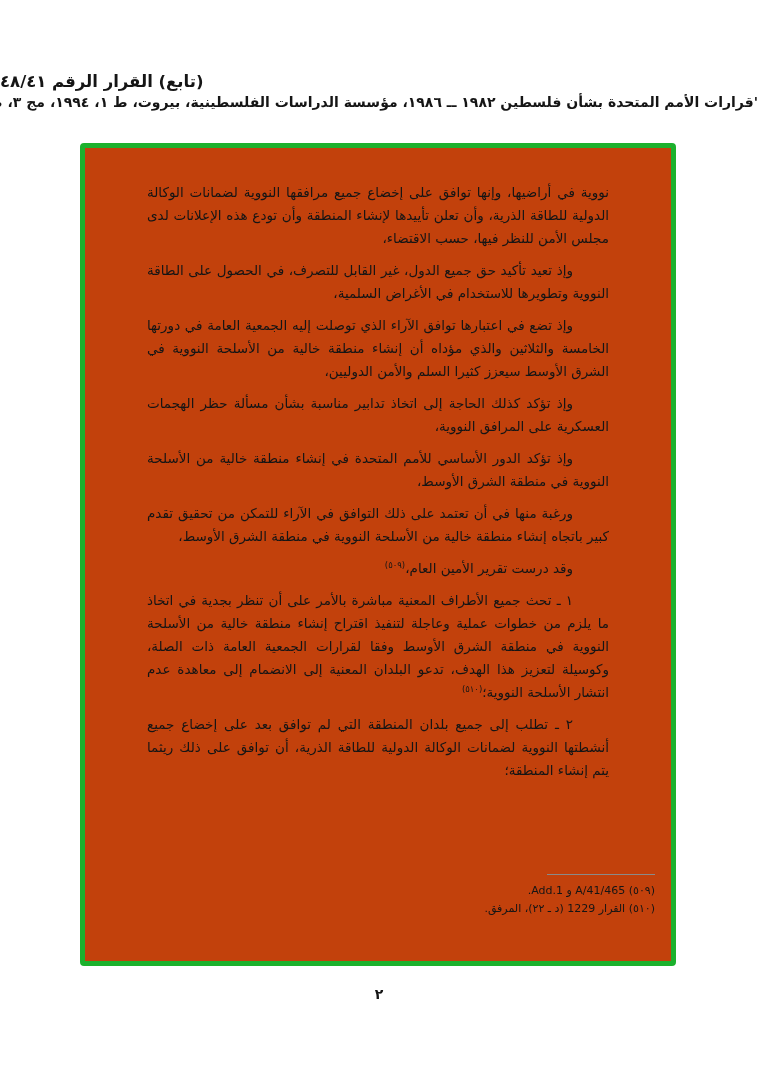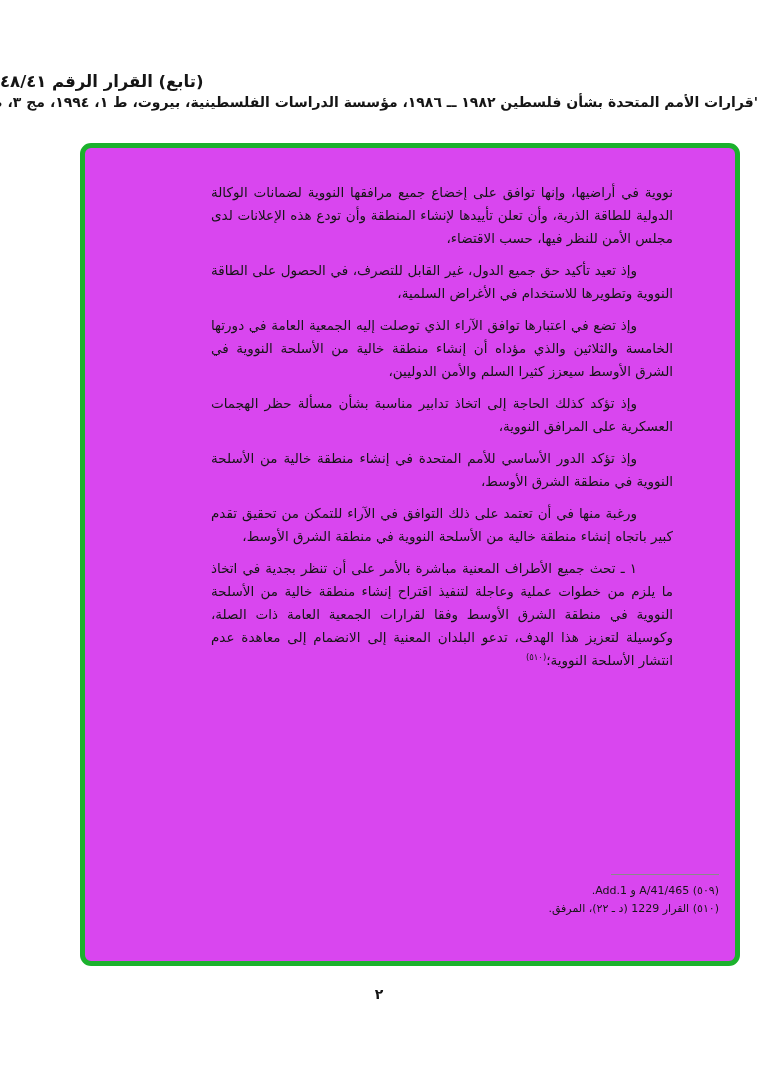--- a/index.html
+++ b/index.html
@@ -23,24 +23,24 @@
   }
   .doc-source {
     font-size: 14px;
     font-weight: bold;
     margin-top: 3px;
     white-space: nowrap;
   }
   .frame {
     position: absolute;
     left: 80px; top: 143px;
-    width: 660px; height: 823px;
+    width: 596px; height: 823px;
     border: 5px solid #1cb12d;
-    border-radius: 11px;
-    background: #d946ef;
+    border-radius: 4px;
+    background: #c2410c;
   }
   .body-text {
     position: absolute;
     top: 33px; right: 62px;
     width: 462px; height: 688px;
     overflow: hidden;
     direction: rtl;
     text-align: justify;
     font-size: 13.5px;
     line-height: 23px;
@@ -85,21 +85,23 @@
 </div>
 
 <div class="frame" style="border-color: rgb(28, 177, 45);">
   <div class="body-text">
       <p class="para"><span>نووية في أراضيها، وإنها توافق على إخضاع جميع مرافقها النووية لضمانات الوكالة الدولية للطاقة الذرية، وأن تعلن تأييدها لإنشاء المنطقة وأن تودع هذه الإعلانات لدى مجلس الأمن للنظر فيها، حسب الاقتضاء،</span></p>
       <p class="para indent"><b>وإذ تعيد تأكيد</b><span> حق جميع الدول، غير القابل للتصرف، في الحصول على الطاقة النووية وتطويرها للاستخدام في الأغراض السلمية،</span></p>
       <p class="para indent"><b>وإذ تضع في اعتبارها</b><span> توافق الآراء الذي توصلت إليه الجمعية العامة في دورتها الخامسة والثلاثين والذي مؤداه أن إنشاء منطقة خالية من الأسلحة النووية في الشرق الأوسط سيعزز كثيرا السلم والأمن الدوليين،</span></p>
       <p class="para indent"><b>وإذ تؤكد كذلك</b><span> الحاجة إلى اتخاذ تدابير مناسبة بشأن مسألة حظر الهجمات العسكرية على المرافق النووية،</span></p>
       <p class="para indent"><b>وإذ تؤكد</b><span> الدور الأساسي للأمم المتحدة في إنشاء منطقة خالية من الأسلحة النووية في منطقة الشرق الأوسط،</span></p>
       <p class="para indent"><b>ورغبة منها</b><span> في أن تعتمد على ذلك التوافق في الآراء للتمكن من تحقيق تقدم كبير باتجاه إنشاء منطقة خالية من الأسلحة النووية في منطقة الشرق الأوسط،</span></p>
+      <p class="para indent"><b>وقد درست</b><span> تقرير الأمين العام،</span><sup>(٥٠٩)</sup></p>
       <p class="para indent"><span>١ ـ </span><b>تحث</b><span> جميع الأطراف المعنية مباشرة بالأمر على أن تنظر بجدية في اتخاذ ما يلزم من خطوات عملية وعاجلة لتنفيذ اقتراح إنشاء منطقة خالية من الأسلحة النووية في منطقة الشرق الأوسط وفقا لقرارات الجمعية العامة ذات الصلة، وكوسيلة لتعزيز هذا الهدف، تدعو البلدان المعنية إلى الانضمام إلى معاهدة عدم انتشار الأسلحة النووية؛</span><sup>(٥١٠)</sup></p>
+      <p class="para indent"><span>٢ ـ </span><b>تطلب</b><span> إلى جميع بلدان المنطقة التي لم توافق بعد على إخضاع جميع أنشطتها النووية لضمانات الوكالة الدولية للطاقة الذرية، أن توافق على ذلك ريثما يتم إنشاء المنطقة؛</span></p>
     </div>
   <div class="footnotes">
     <div class="fn-sep"></div>
     <div>
         <div class="footnote">(٥٠٩) A/41/465 و Add.1.</div>
         <div class="footnote">(٥١٠) القرار 1229 (د ـ ٢٢)، المرفق.</div>
       </div>
   </div>
 </div>
 

